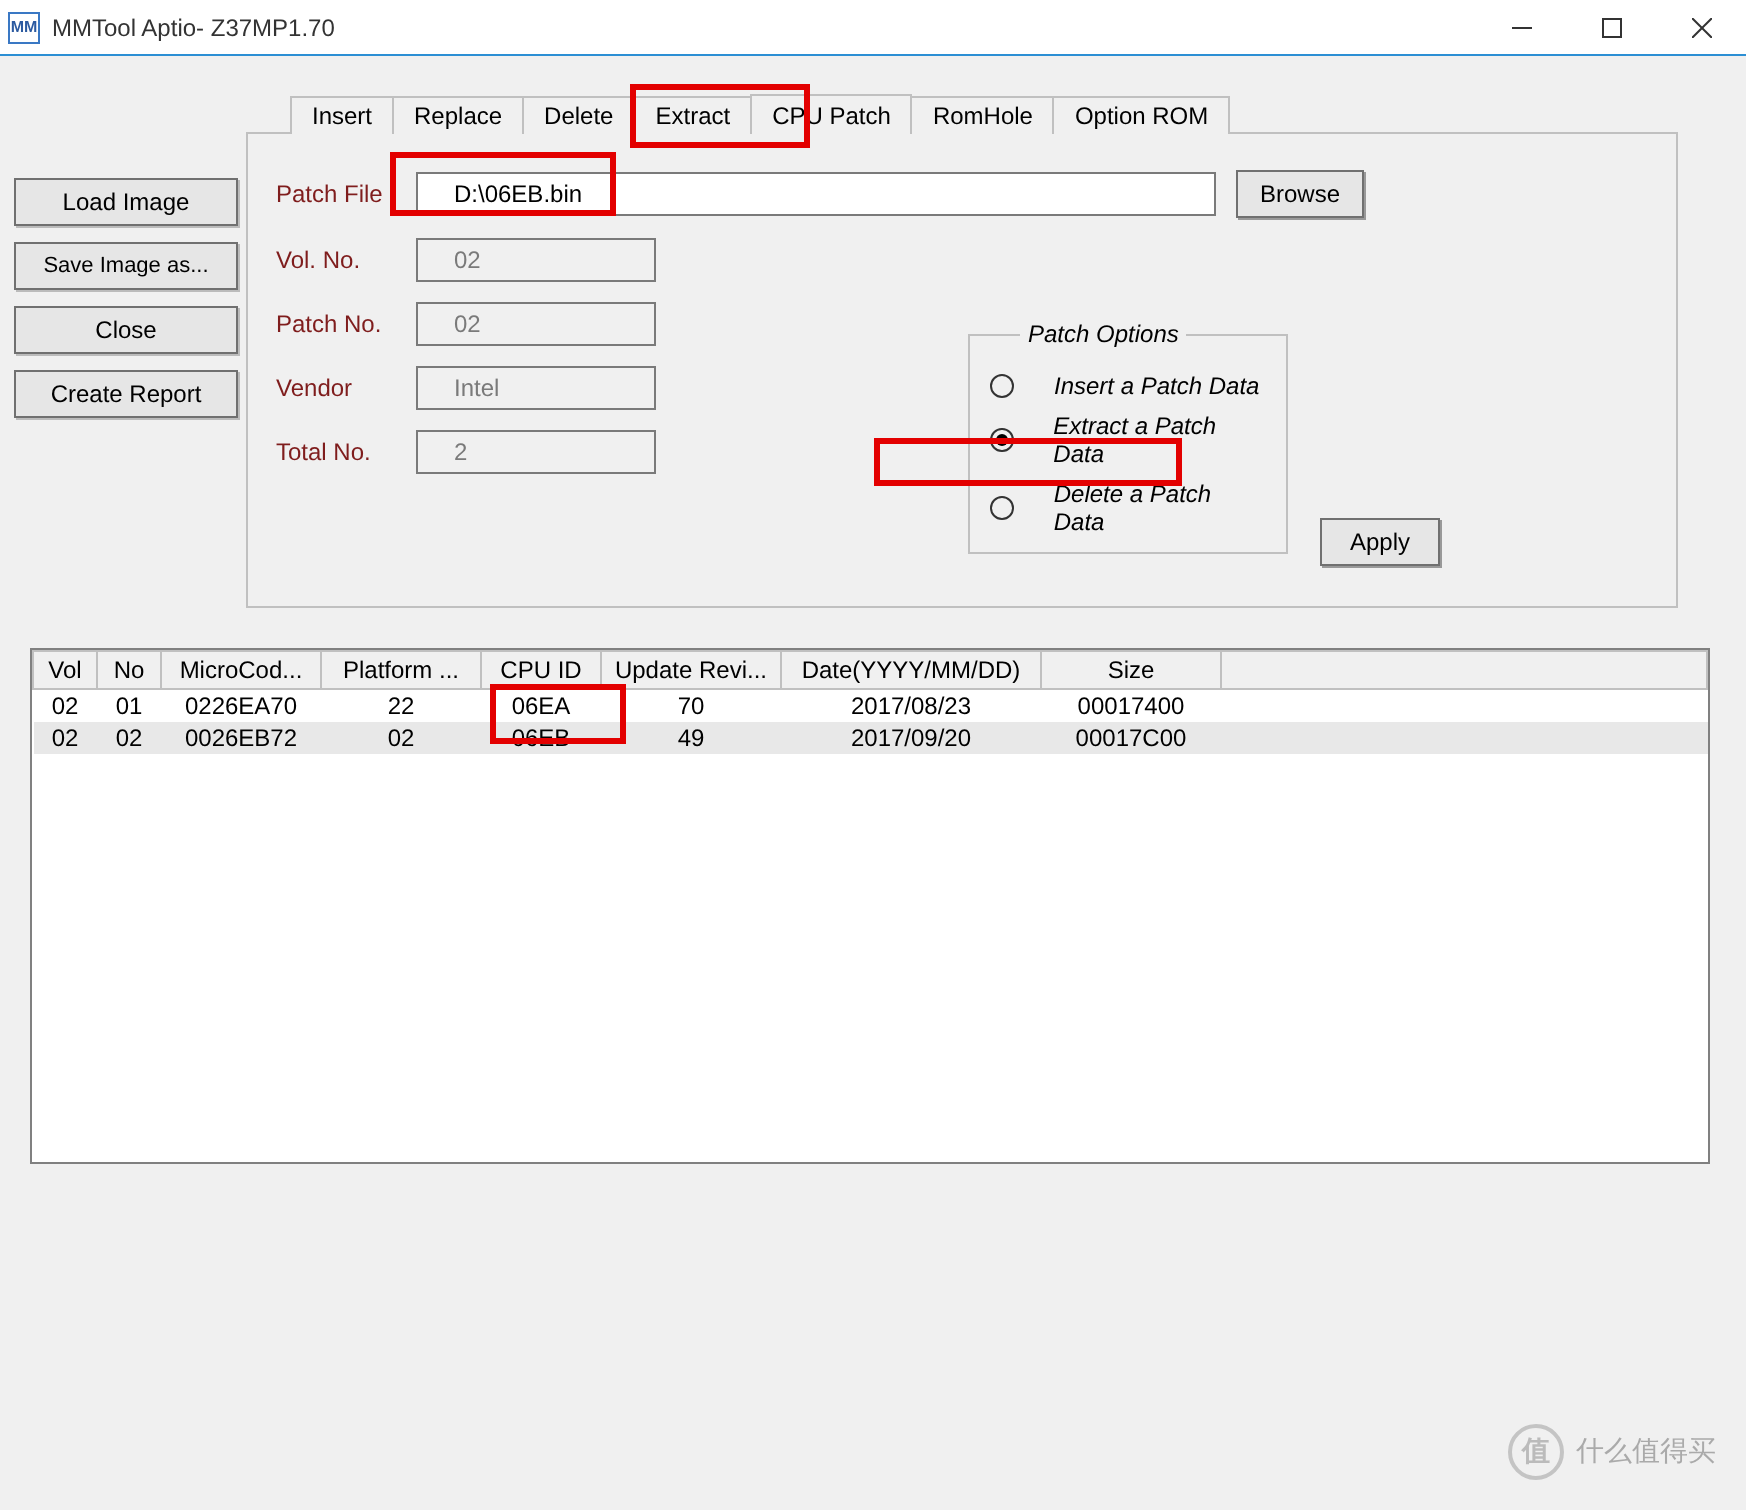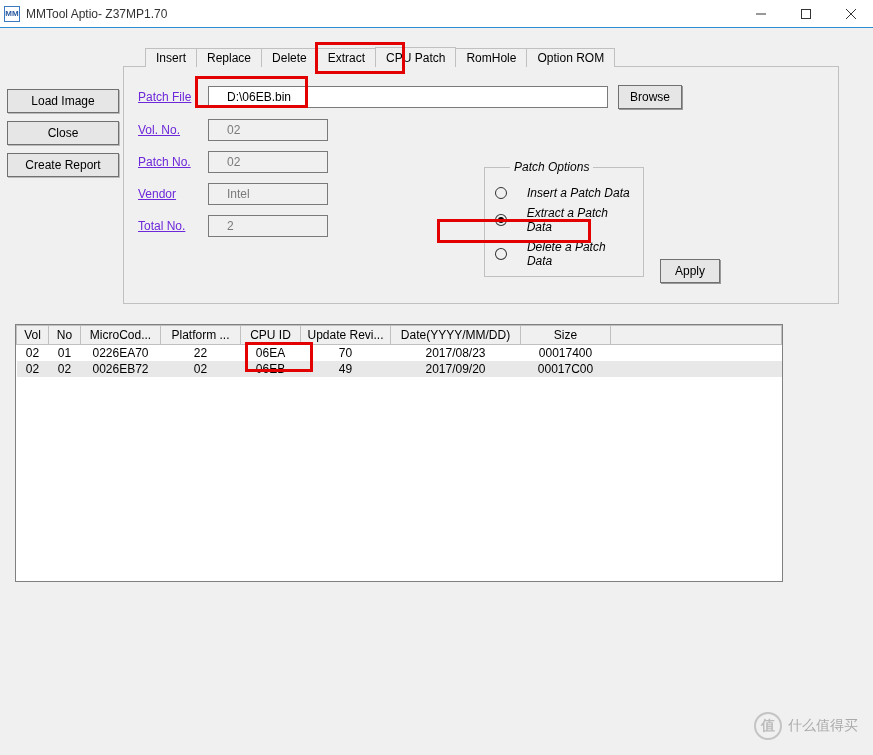--- a/index.html
+++ b/index.html
@@ -22,42 +22,42 @@
 
 
 .tabpanel { position: absolute; left: 123px; top: 38px; width: 716px; height: 238px; border: 1px solid #c0c0c0; background: #f0f0f0; }
 .tabs { position: absolute; left: 145px; top: 20px; display: flex; height: 20px; z-index: 2; justify-content: space-between; }
 .tab { padding: 2px 10px; font-size: 12px; border: 1px solid #c0c0c0; border-bottom: none; background: #f0f0f0; margin-right: -1px; display: flex; align-items: center; height: 19px; }
 .tab.active { background: #f0f0f0; height: 20px; margin-top: -1px; position: relative; z-index: 3; }
 .tab.active::after { content:""; position:absolute; left:0; right:0; bottom:-1px; height:2px; background:#f0f0f0; }
 
 
 .formrow { display: flex; align-items: center; margin-bottom: 10px; }
-.formlabel { width: 70px; font-size: 12px; color: #6d28d9; text-decoration: underline; }
+.formlabel { width: 70px; font-size: 12px; color: #7f1d1d; }
 .forminput { height: 22px; border: 1px solid #7a7a7a; background: #fff; font-size: 12px; padding: 0 18px; }
 .forminput.ro { background: #f0f0f0; color: #7a7a7a; }
 .tabcontent { padding: 18px 16px 10px 14px; position: relative; height: 100%; }
 
 .browse { width: 64px; height: 24px; margin-left: 10px; border: 1px solid #707070; background: #e6e6e6; font-size: 12px; display: flex; align-items: center; justify-content: center; box-shadow: 1px 1px 0 #999; }
 
 
 .groupbox { position: absolute; right: 194px; top: 100px; width: 160px; height: 110px; border: 1px solid #c0c0c0; padding: 12px 10px 8px 10px; font-style: italic; }
 .groupbox .legend { position: absolute; top: -8px; left: 25px; background: #f0f0f0; padding: 0 4px; font-size: 12px; }
 .radio-row { display: flex; align-items: center; font-size: 12px; margin: 6px 0; gap: 20px; }
 .radio-dot { width: 12px; height: 12px; border: 1px solid #333; border-radius: 50%; display: flex; align-items: center; justify-content: center; }
 .radio-dot .inner { width: 6px; height: 6px; background: #000; border-radius: 50%; display: none; }
 .radio-row.selected .inner { display: block; }
 
 .applybtn { position: absolute; right: 118px; top: 192px; width: 60px; height: 24px; border: 1px solid #707070; background: #e6e6e6; font-size: 12px; display: flex; align-items: center; justify-content: center; box-shadow: 1px 1px 0 #999; }
 
 
 .redbox { position: absolute; border: 3px solid #e30000; pointer-events: none; z-index: 10; }
 
 
-.grid { position: absolute; left: 15px; top: 296px; width: 768px; height: 258px; border: 1px solid #808080; background: #fff; overflow: hidden; }
+.grid { position: absolute; left: 15px; top: 296px; width: 840px; height: 258px; border: 1px solid #808080; background: #fff; overflow: hidden; }
 .grid table { border-collapse: collapse; width: 100%; font-family: "NSimSun","SimSun",monospace; font-size: 12px; }
 .grid th { border: 1px solid #c0c0c0; background: #f0f0f0; font-weight: normal; padding: 2px 4px; text-align: center; height: 18px; white-space: nowrap; }
 .grid td { padding: 0 4px; text-align: center; height: 16px; white-space: nowrap; }
 .grid tr.sel td { background: #e8e8e8; }
 .grid tbody tr:first-child td { background: #fff; }
 
 
 .watermark { position: absolute; right: 15px; bottom: 15px; display: flex; align-items: center; gap: 6px; opacity: 0.5; font-size: 14px; color: #666; }
 .watermark .wm-circle { width: 28px; height: 28px; border: 2px solid #999; border-radius: 50%; display: flex; align-items: center; justify-content: center; font-size: 14px; color: #888; font-weight: bold; }
 </style>
@@ -86,20 +86,21 @@
           <line x1="10" y1="0" x2="0" y2="10"></line>
         </svg>
       </div>
   </div>
 </div>
 
 <div class="client">
 
   <div class="sidebar">
     <div class="sidebtn">Load Image</div>
+    <div class="sidebtn" style="font-size:11px">Save Image as...</div>
     <div class="sidebtn">Close</div>
     <div class="sidebtn">Create Report</div>
   </div>
 
   <div class="tabs">
     <div class="tab">Insert</div>
     <div class="tab">Replace</div>
     <div class="tab">Delete</div>
     <div class="tab">Extract</div>
     <div class="tab active">CPU Patch</div>

